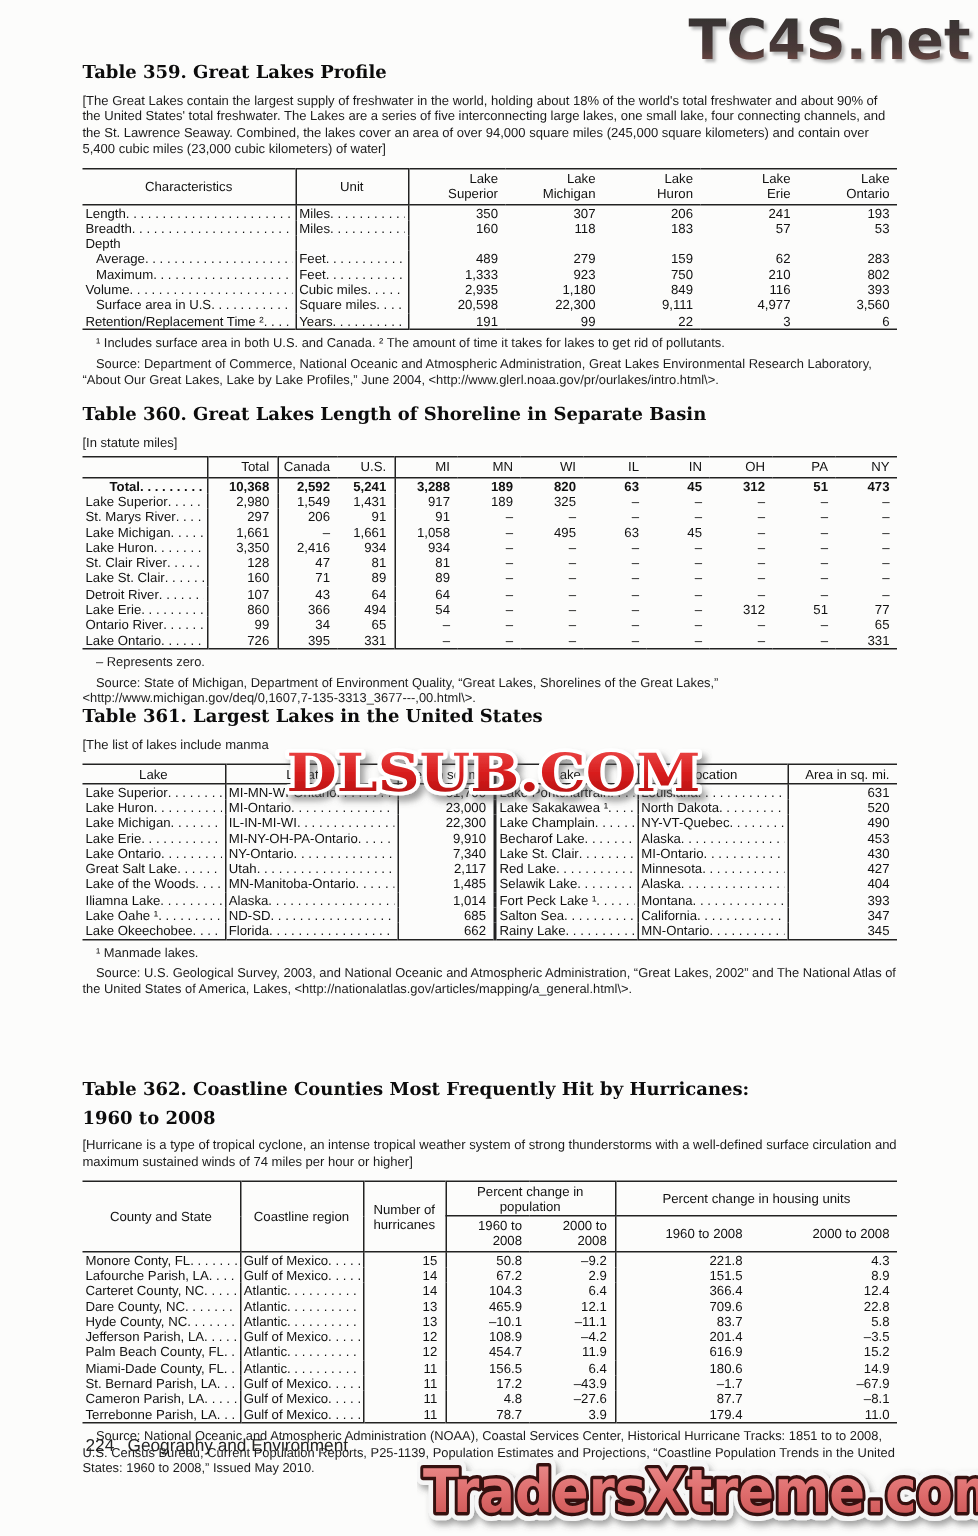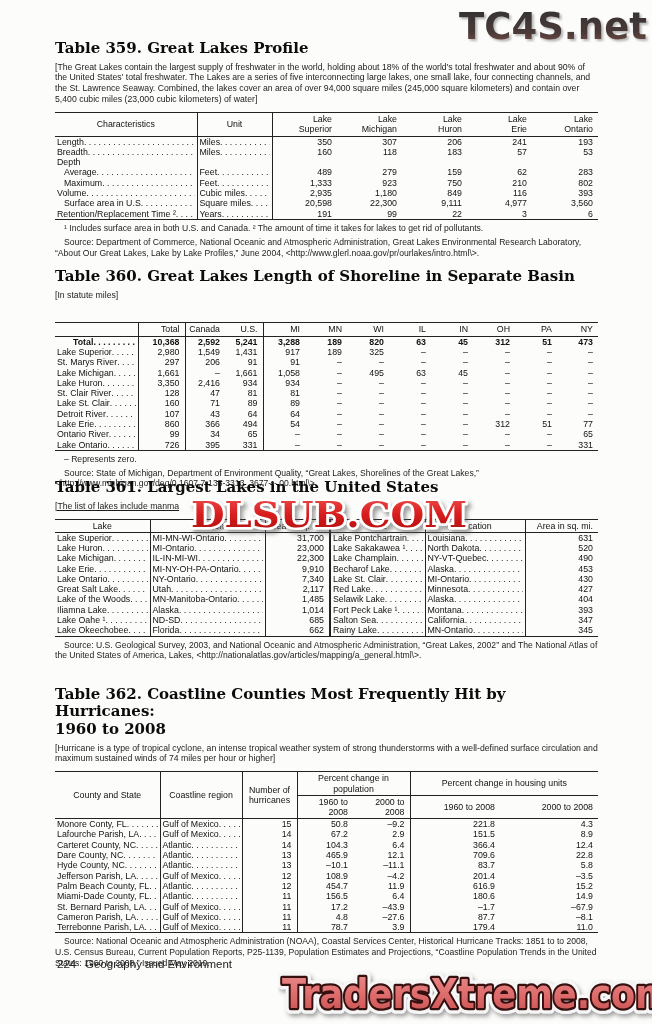--- a/index.html
+++ b/index.html
@@ -1,50 +1,50 @@
 <!DOCTYPE html>
 <html><head>
 <meta charset="utf-8">
 <style>
   html,body{margin:0;padding:0;background:#e9e9e9;}
   .page{position:relative;width:652px;height:1024px;background:#fcfcfb;overflow:hidden;
         font-family:"Liberation Sans",sans-serif;color:#151515;}
   .sec{position:absolute;left:55px;width:543px;}
   h2.ttl{margin:0 0 5px 0;font-family:"DejaVu Serif",serif;font-weight:bold;
-         font-size:15px;line-height:16.5px;color:#0c0c0c;}
+         font-size:12px;line-height:16.5px;color:#0c0c0c;}
   p.note{margin:0 0 7px 0;font-size:8.7px;line-height:10.9px;color:#1c1c1c;}
   p.fn{margin:3px 0 0 0;font-size:8.6px;line-height:10.8px;color:#1c1c1c;text-indent:9px;}
   .tb{border-collapse:collapse;table-layout:fixed;width:543px;
       border-top:1.4px solid #222;border-bottom:1.4px solid #222;
       font-size:8.8px;color:#111;}
   .tb th{font-weight:normal;border-bottom:1px solid #222;padding:1px 2px;
          line-height:10.2px;vertical-align:middle;}
   .tb td{line-height:10.3px;padding:0 2px;vertical-align:bottom;}
   .vr{border-right:1px solid #222;}
   .vr2{border-right:2px solid #222;}
   .num{text-align:right;padding-right:5px !important;}
   .c{text-align:center;}
   .b{font-weight:bold;}
   .bot{vertical-align:bottom;margin-left:20px;}
   .lead{display:flex;}
   .lead .t{white-space:nowrap;}
   .lead .d{flex:1;overflow:hidden;white-space:nowrap;}
   .lead .d::after{content:" . . . . . . . . . . . . . . . . . . . . . . . . . . . . . . . . . . . . . . . . . . . . .";}
   .ind .t{padding-left:7px;}
   .ind2 .t{padding-left:16px;}
-  #s359{top:40px;} #s360{top:268px;} #s361{top:479px;} #s362{top:686px;}
+  #s359{top:40px;} #s360{top:268px;} #s361{top:469px;} #s362{top:718px;}
   #footer{position:absolute;left:0;top:954px;width:652px;height:30px;}
   #footer .pg{position:absolute;left:57px;top:4px;font-size:11.5px;color:#222;}
   #footer .ft{position:absolute;left:85px;top:4px;font-size:11.5px;color:#222;}
   #footer .fr{position:absolute;right:22px;top:10px;font-size:9px;color:#222;}
   .wm{position:absolute;pointer-events:none;}
   #wm-top{top:0;right:2px;}
   #wm-mid{left:183px;top:487px;z-index:5;}
   #wm-bot{left:278px;top:966px;z-index:5;}
-  .note361{height:11px;overflow:hidden;white-space:nowrap;text-decoration:underline;}
+  .note361{height:11px;overflow:hidden;white-space:nowrap;}
 </style>
 </head>
 <body>
 
 <div class="page">
 
   <section class="sec" id="s359">
     <h2 class="ttl">Table 359. Great Lakes Profile</h2>
     <p class="note">[The Great Lakes contain the largest supply of freshwater in the world, holding about 18% of the world's total freshwater and about 90% of the United States' total freshwater. The Lakes are a series of five interconnecting large lakes, one small lake, four connecting channels, and the St. Lawrence Seaway. Combined, the lakes cover an area of over 94,000 square miles (245,000 square kilometers) and contain over 5,400 cubic miles (23,000 cubic kilometers) of water]</p>
     <table class="tb" id="tb359">
@@ -231,21 +231,21 @@
             <td class="num">6</td>
           </tr>
         </tbody>
     </table>
     <p class="fn">¹ Includes surface area in both U.S. and Canada. ² The amount of time it takes for lakes to get rid of pollutants.</p>
     <p class="fn">Source: Department of Commerce, National Oceanic and Atmospheric Administration, Great Lakes Environmental Research Laboratory, “About Our Great Lakes, Lake by Lake Profiles,” June 2004, &lt;http://www.glerl.noaa.gov/pr/ourlakes/intro.html\&gt;.</p>
   </section>
 
   <section class="sec" id="s360">
     <h2 class="ttl">Table 360. Great Lakes Length of Shoreline in Separate Basin</h2>
-    <p class="note" style="margin-bottom:22px">[In statute miles]</p>
+    <p class="note" style="margin-bottom:4px">[In statute miles]</p>
     <table class="tb" id="tb360">
       <colgroup>
           <col style="width:83px">
           <col style="width:47px">
           <col style="width:40px">
           <col style="width:38px">
           <col style="width:42px">
           <col style="width:42px">
           <col style="width:42px">
           <col style="width:42px">
@@ -784,20 +784,21 @@
             <td class="vr">
               <div class="lead">
                 <span class="t">MN-Ontario</span>
                 <span class="d"></span>
               </div>
             </td>
             <td class="num">345</td>
           </tr>
         </tbody>
     </table>
+    <p class="fn">¹ Manmade lakes.</p>
     <p class="fn">Source: U.S. Geological Survey, 2003, and National Oceanic and Atmospheric Administration, “Great Lakes, 2002” and The National Atlas of the United States of America, Lakes, &lt;http://nationalatlas.gov/articles/mapping/a_general.html\&gt;.</p>
   </section>
 
   <section class="sec" id="s362">
     <h2 class="ttl" style="margin-bottom:2px">Table 362. Coastline Counties Most Frequently Hit by Hurricanes:</h2>
     <h2 class="ttl">1960 to 2008</h2>
     <p class="note">[Hurricane is a type of tropical cyclone, an intense tropical weather system of strong thunderstorms with a well-defined surface circulation and maximum sustained winds of 74 miles per hour or higher]</p>
     <table class="tb" id="tb362">
       <colgroup>
           <col style="width:105px">

